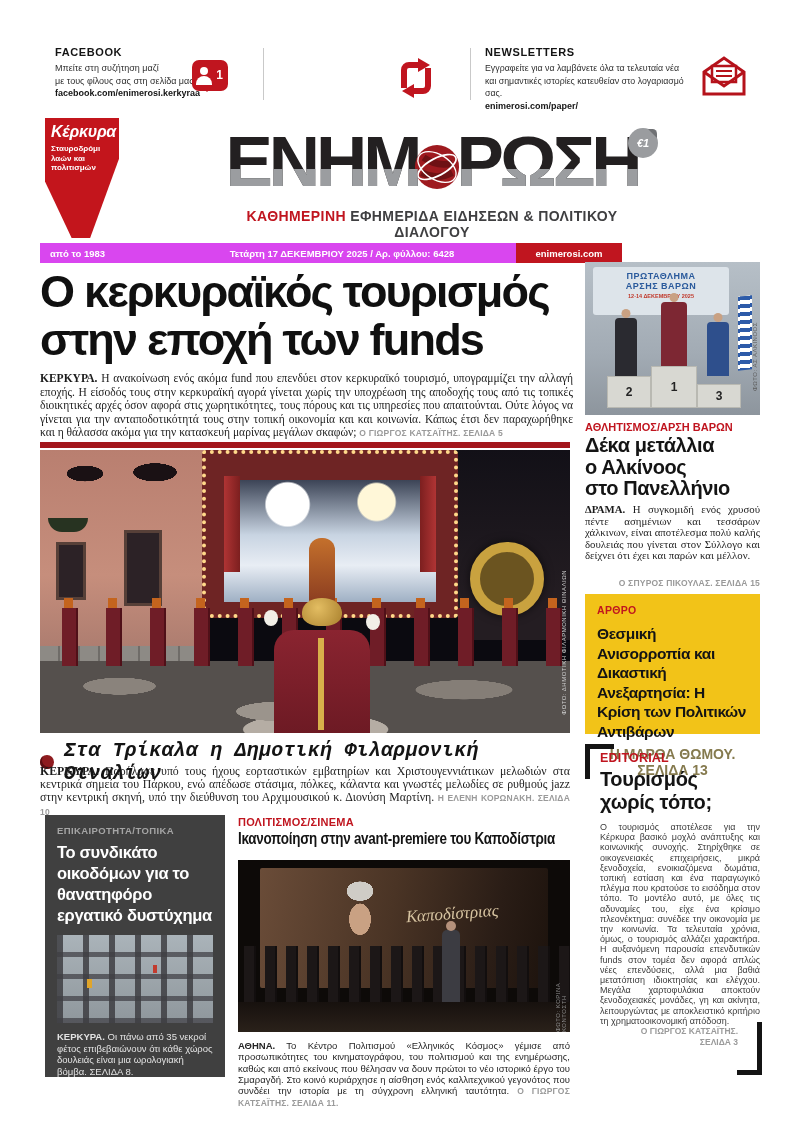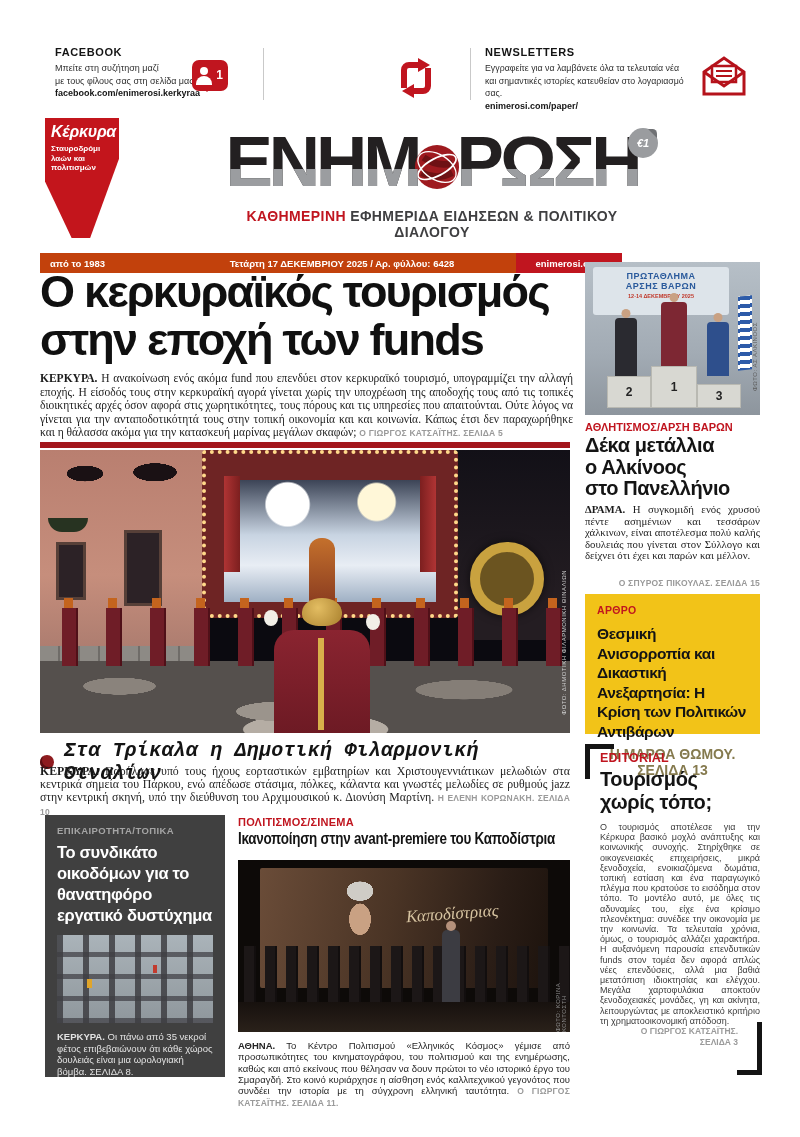--- a/index.html
+++ b/index.html
@@ -30,21 +30,21 @@
   .logo-top{color:#9b9da0;clip-path:inset(57% 0 0 0);}
   .globe-slot{display:inline-block;width:46px;height:46px;margin:0 -4px;vertical-align:-4px;}
   .price{left:628px;top:128px;width:30px;height:30px;border-radius:50%;background:#9a9c9f;color:#fff;
          font-size:11px;font-style:italic;font-weight:bold;display:flex;align-items:center;justify-content:center;}
   .price::after{content:"";position:absolute;right:1px;top:1px;width:0;height:0;
                 border-left:9px solid transparent;border-top:9px solid #6f7174;border-radius:0 50% 0 0;}
   .subtitle{left:208px;top:208px;width:448px;text-align:center;font-size:14px;font-weight:bold;letter-spacing:.4px;color:#3f3f41;}
   .subtitle .accent{color:#c0151f;}
 
   
-  .dateline{left:40px;top:253px;width:582px;height:20px;background:#c2410c;color:#fff;display:flex;align-items:center;font-size:9.5px;font-weight:bold;}
+  .dateline{left:40px;top:243px;width:582px;height:20px;background:#d946ef;color:#fff;display:flex;align-items:center;font-size:9.5px;font-weight:bold;}
   .dl-since{padding-left:10px;width:130px;}
   .dl-issue{flex:1;text-align:center;}
   .dl-site{width:106px;height:100%;background:#c0151f;display:flex;align-items:center;justify-content:center;margin-left:12px;}
 
   
   .headline{left:40px;top:268px;width:540px;font-size:45px;line-height:48px;font-weight:700;
             letter-spacing:-1.8px;color:#101010;}
   .intro{left:40px;top:372px;width:533px;font-family:"Liberation Serif",serif;font-size:11.5px;
          line-height:13.5px;text-align:justify;color:#1c1c1c;}
   .intro .lbl{font-weight:bold;}

